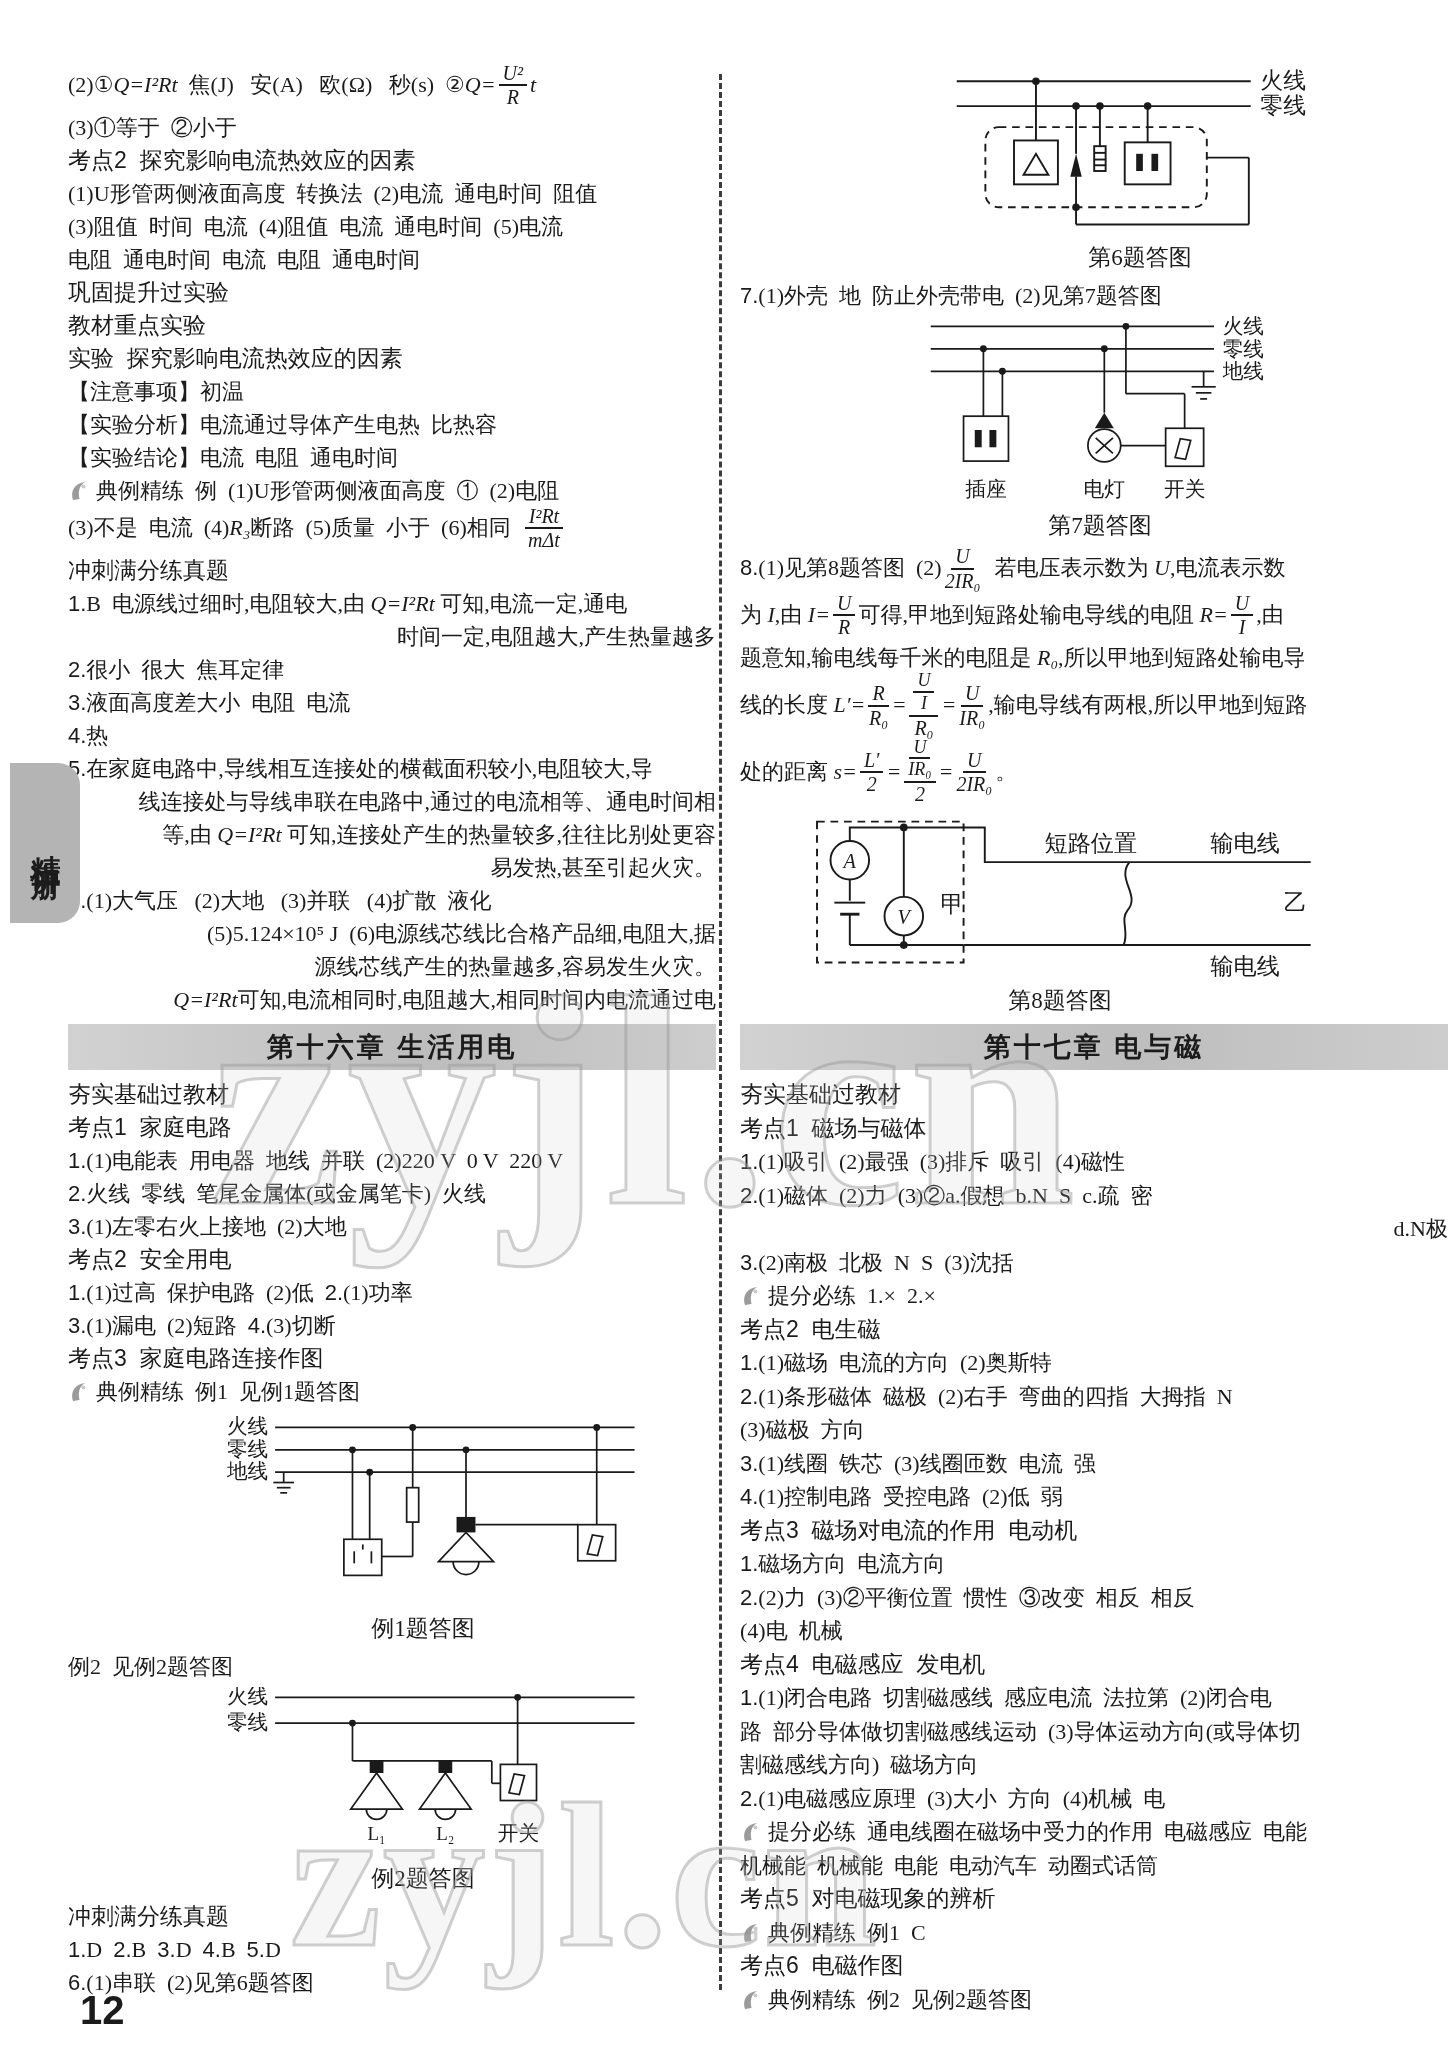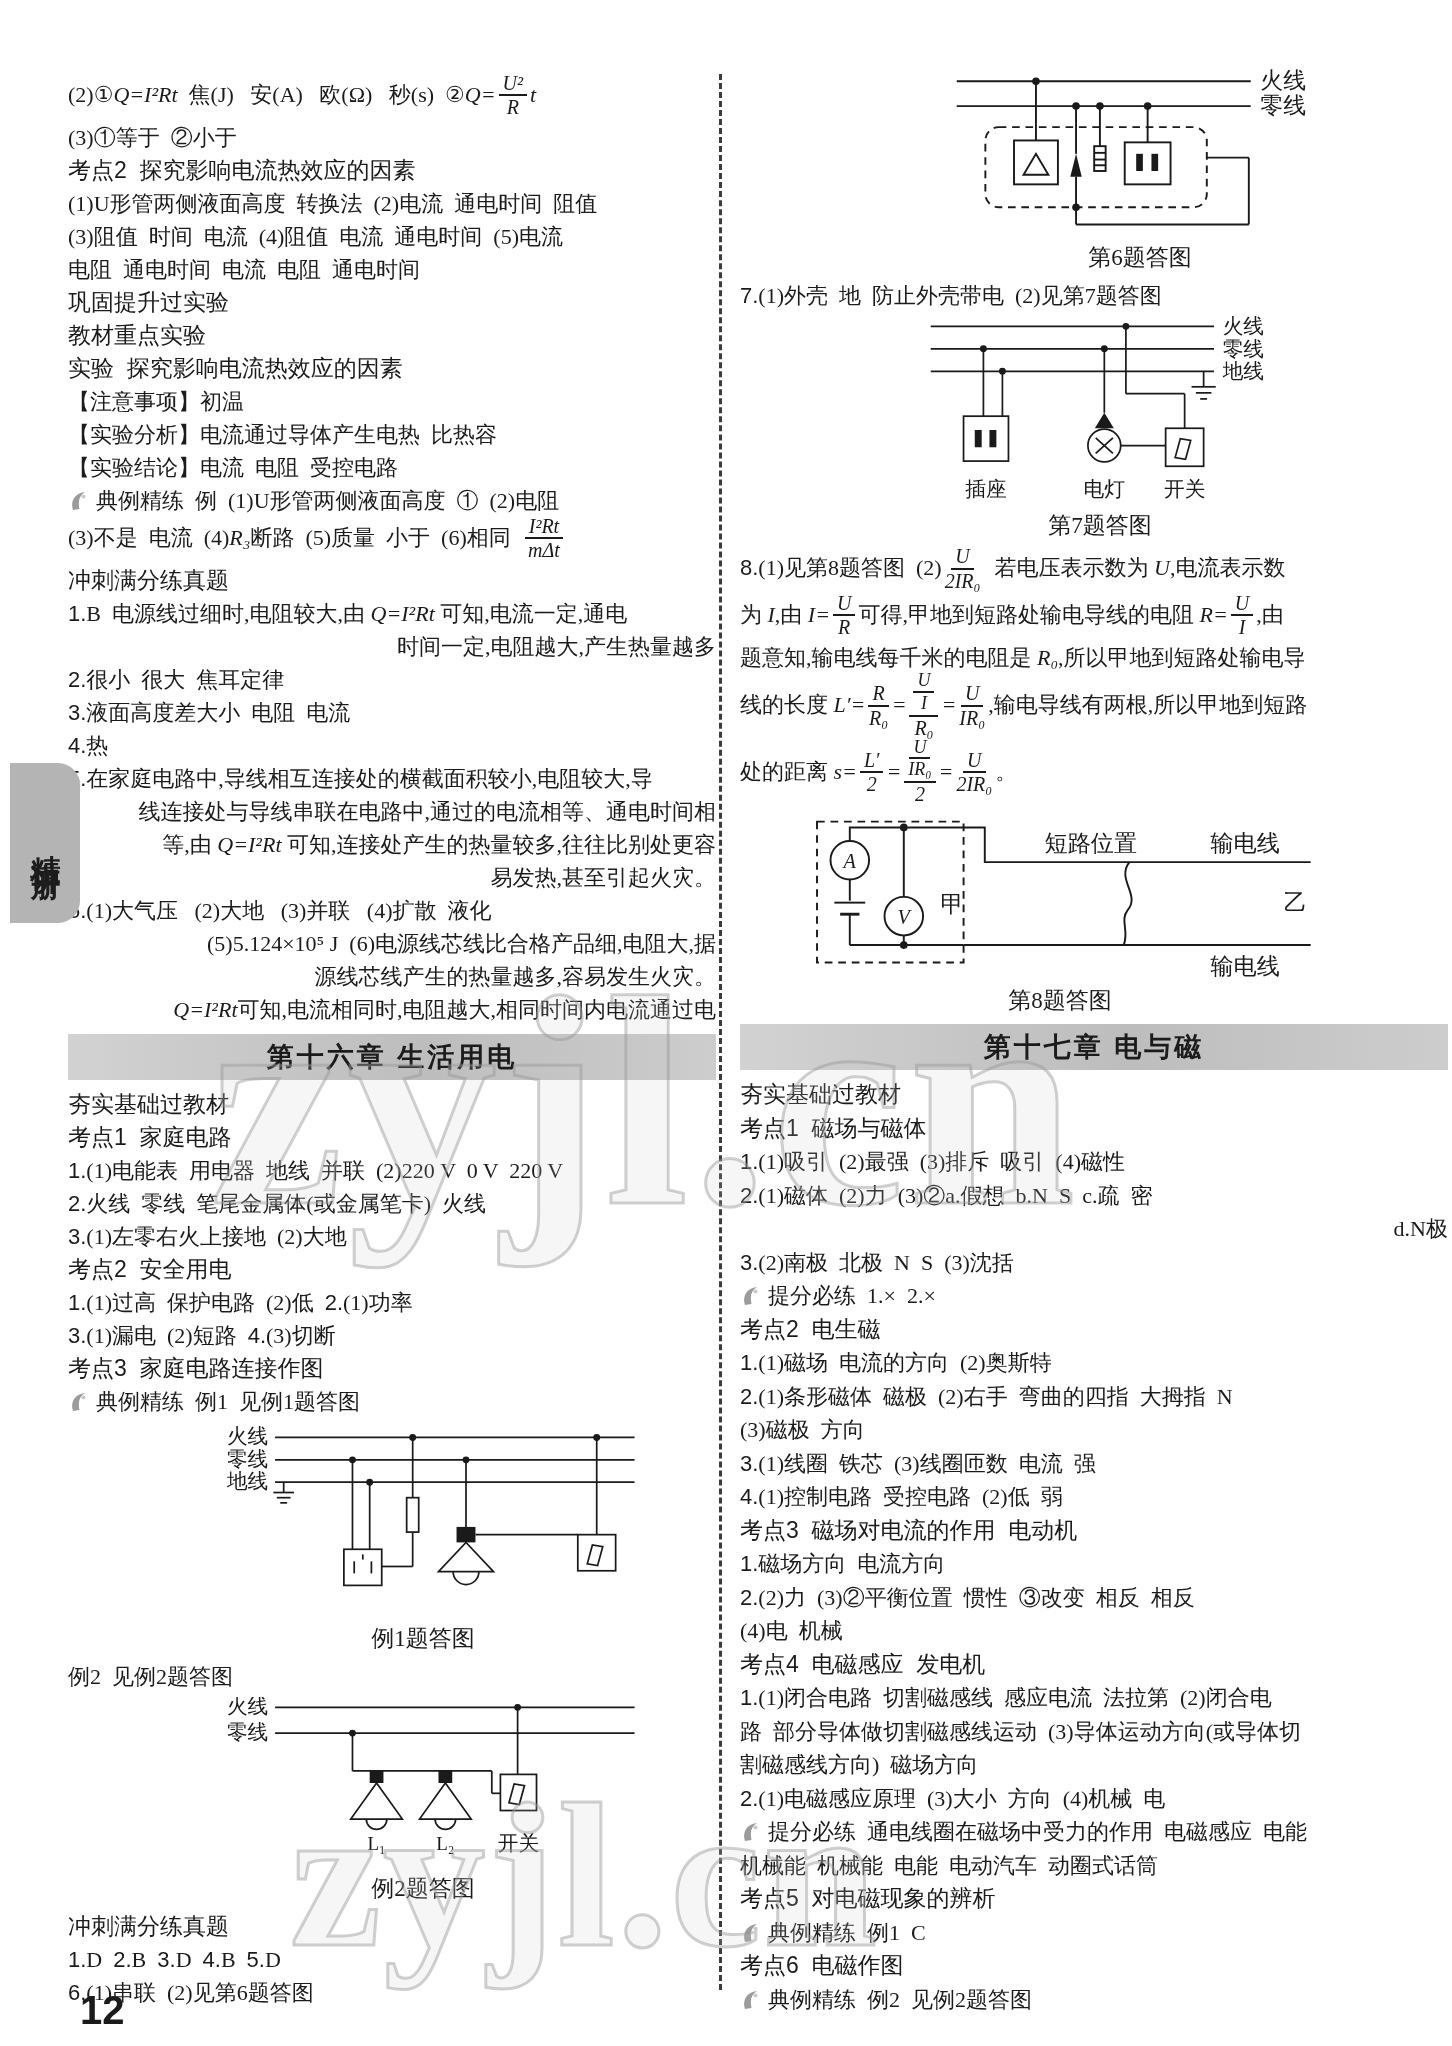--- a/index.html
+++ b/index.html
@@ -1,18 +1,18 @@
 <!DOCTYPE html>
 <html><head>
 <meta charset="utf-8">
 <style>
   html,body{margin:0;padding:0;}
   body{position:relative;width:1452px;height:2046px;background:#ffffff;overflow:hidden;
        font-family:"Liberation Serif","DejaVu Serif",serif;color:#1b1b1b;}
-  #col-left{position:absolute;left:68px;top:74px;width:648px;z-index:1;}
+  #col-left{position:absolute;left:68px;top:64px;width:648px;z-index:1;}
   #col-right{position:absolute;left:740px;top:62px;width:708px;z-index:1;}
   #divider{position:absolute;left:719px;top:74px;height:1916px;border-left:3px dashed #3c3c3c;z-index:1;}
   .tline{white-space:pre;font-size:22px;line-height:33px;}
   #col-right .tline{line-height:33.5px;}
   .hd{font-weight:bold;font-family:"Liberation Sans","DejaVu Sans",sans-serif;font-size:23px;}
   .ind{padding-left:30px;text-align:right;}
   .b{font-weight:normal;font-family:"Liberation Sans","DejaVu Sans",sans-serif;}
   .m{font-style:italic;font-family:"Liberation Serif","DejaVu Serif",serif;}
   .fr{display:inline-flex;flex-direction:column;align-items:center;vertical-align:middle;
       line-height:1.12;font-size:20px;font-style:italic;margin:0 3px;transform:translateY(-2px);}
@@ -64,21 +64,21 @@
     <div class="tline"><span>(3)①等于  ②小于</span></div>
     <div class="tline hd"><span class="b">考点2  探究影响电流热效应的因素</span></div>
     <div class="tline"><span>(1)U形管两侧液面高度  转换法  (2)电流  通电时间  阻值</span></div>
     <div class="tline"><span>(3)阻值  时间  电流  (4)阻值  电流  通电时间  (5)电流</span></div>
     <div class="tline"><span>电阻  通电时间  电流  电阻  通电时间</span></div>
     <div class="tline hd"><span class="b">巩固提升过实验</span></div>
     <div class="tline hd"><span class="b">教材重点实验</span></div>
     <div class="tline hd"><span class="b">实验  探究影响电流热效应的因素</span></div>
     <div class="tline"><span class="b">【注意事项】</span><span>初温</span></div>
     <div class="tline"><span class="b">【实验分析】</span><span>电流通过导体产生电热  比热容</span></div>
-    <div class="tline"><span class="b">【实验结论】</span><span>电流  电阻  受控电路</span></div>
+    <div class="tline"><span class="b">【实验结论】</span><span>电流  电阻  通电时间</span></div>
     <div class="tline"><svg class="icn" viewBox="0 0 22 22">
     <path d="M5 20 C2 11 7 3 17 2 C11 6 10 11 11.5 19 Z" fill="#9b9b9b"></path>
     <circle cx="15.5" cy="6.5" r="2" fill="#c9c9c9"></circle>
   </svg><span class="b">典例精练</span><span>  例  (1)U形管两侧液面高度  ①  (2)电阻</span></div>
     <div class="tline"><span>(3)不是  电流  (4)</span><span class="m">R₃</span><span>断路  (5)质量  小于  (6)相同  </span><span class="fr"><span class="n">I²Rt</span><span class="d">mΔt</span></span></div>
     <div class="tline hd"><span class="b">冲刺满分练真题</span></div>
     <div class="tline"><span class="b">1.</span><span>B  电源线过细时,电阻较大,由 </span><span class="m">Q=I²Rt</span><span> 可知,电流一定,通电</span></div>
     <div class="tline ind"><span>时间一定,电阻越大,产生热量越多</span></div>
     <div class="tline"><span class="b">2.</span><span>很小  很大  焦耳定律</span></div>
     <div class="tline"><span class="b">3.</span><span>液面高度差大小  电阻  电流</span></div>

